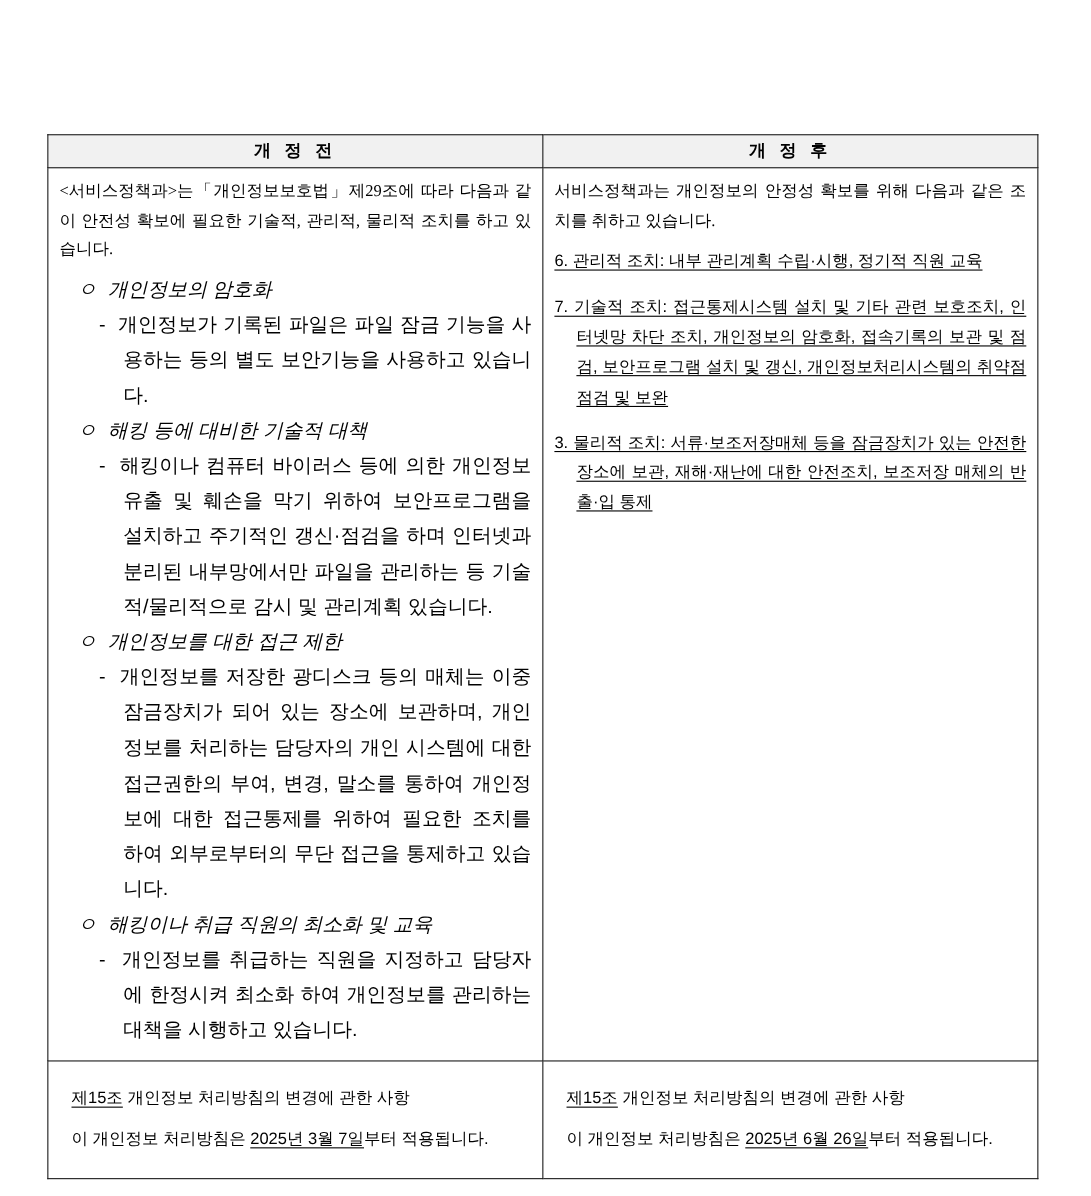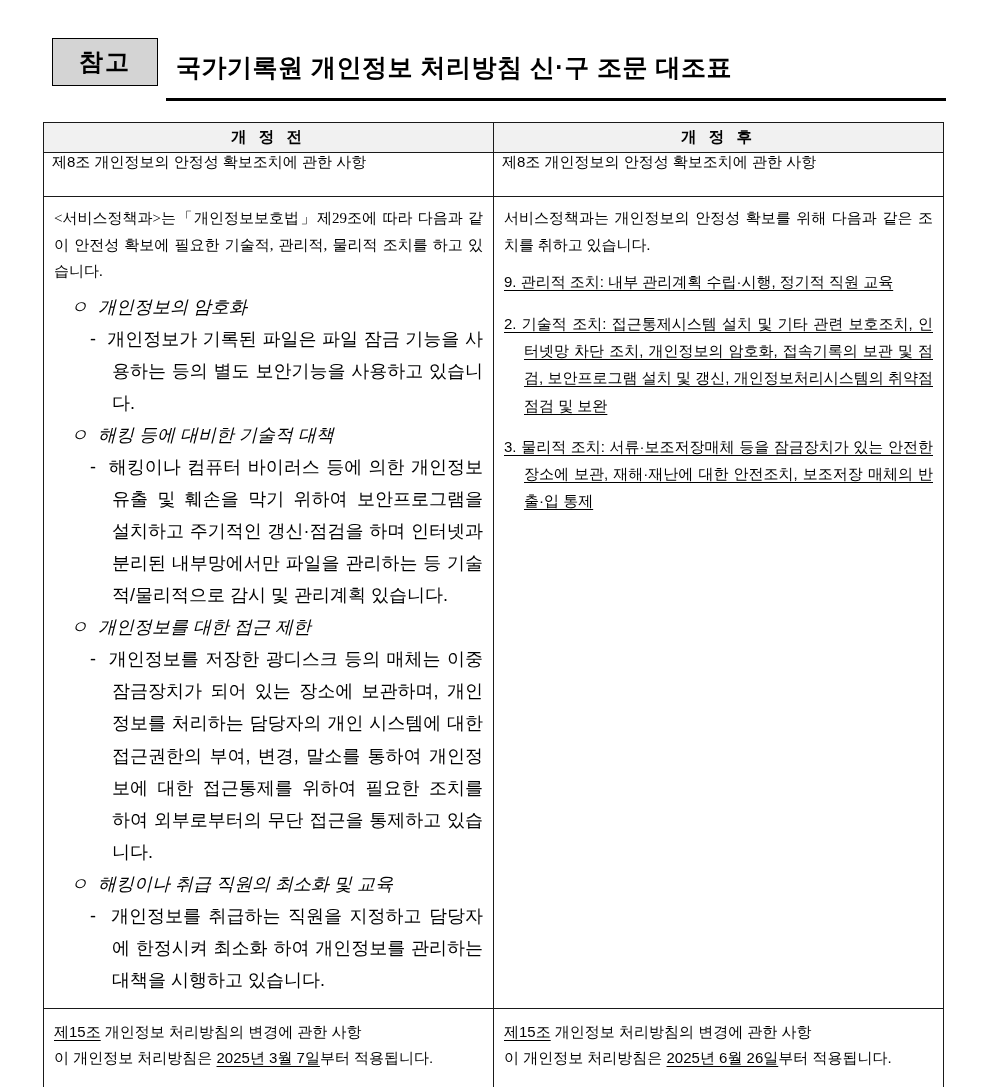--- a/index.html
+++ b/index.html
@@ -108,21 +108,21 @@
     text-align: justify;
     text-justify: inter-character;
     margin: 0 0 2px 0;
     font-family: Liberation Serif, serif;
   }
   .para-tail {
     font-size: 15px;
     line-height: 1.72;
     text-align: justify;
     text-justify: inter-character;
-    margin: 0;
+    margin: 11px;
   }
   .bullet-o {
     font-size: 18px;
     line-height: 1.78;
     margin: 0;
     padding-left: 30px;
     text-indent: -14px;
     font-style: italic;
   }
   .bullet-dash {
@@ -147,67 +147,55 @@
   }
   .num-item:last-child { margin-bottom: 10px; }
   .u { text-decoration: underline; text-underline-offset: 3px; }
   .spacer-8 { height: 8px; }
   .spacer-4 { height: 4px; }
 </style>
 </head>
 <body>
 
 <div class="doc-header">
-  <div class="ref-badge">참고</div>
-  <div class="doc-title-wrap">
-    <div class="doc-title">국가기록원 개인정보 처리방침 신·구 조문 대조표</div>
-  </div>
 </div>
 
 <table class="cmp-table">
   <colgroup>
     <col class="col-l">
       <col class="col-r">
   </colgroup>
   <thead>
     <tr>
       <th>개 정 전</th>
       <th>개 정 후</th>
     </tr>
   </thead>
   <tbody>
 
-    <tr>
-      <td class="art-cell">
-        <div class="inner">제8조 개인정보의 안정성 확보조치에 관한 사항</div>
-      </td>
-      <td class="art-cell">
-        <div class="inner">제8조 개인정보의 안정성 확보조치에 관한 사항</div>
-      </td>
-    </tr>
 
     <tr>
       <td class="body-cell">
         <p class="para">&lt;서비스정책과&gt;는「개인정보보호법」제29조에 따라 다음과 같이 안전성 확보에 필요한 기술적, 관리적, 물리적 조치를 하고 있습니다.</p>
         <div class="spacer-4"></div>
         <p class="bullet-o">ㅇ&nbsp; <span>개인정보의 암호화</span></p>
         <p class="bullet-dash">-&nbsp; <span>개인정보가 기록된 파일은 파일 잠금 기능을 사용하는 등의 별도 보안기능을 사용하고 있습니다.</span></p>
         <p class="bullet-o">ㅇ&nbsp; <span>해킹 등에 대비한 기술적 대책</span></p>
         <p class="bullet-dash">-&nbsp; <span>해킹이나 컴퓨터 바이러스 등에 의한 개인정보 유출 및 훼손을 막기 위하여 보안프로그램을 설치하고 주기적인 갱신·점검을 하며 인터넷과 분리된 내부망에서만 파일을 관리하는 등 기술적/물리적으로 감시 및 관리계획 있습니다.</span></p>
         <p class="bullet-o">ㅇ&nbsp; <span>개인정보를 대한 접근 제한</span></p>
         <p class="bullet-dash">-&nbsp; <span>개인정보를 저장한 광디스크 등의 매체는 이중 잠금장치가 되어 있는 장소에 보관하며, 개인정보를 처리하는 담당자의 개인 시스템에 대한 접근권한의 부여, 변경, 말소를 통하여 개인정보에 대한 접근통제를 위하여 필요한 조치를 하여 외부로부터의 무단 접근을 통제하고 있습니다.</span></p>
         <p class="bullet-o">ㅇ&nbsp; <span>해킹이나 취급 직원의 최소화 및 교육</span></p>
         <p class="bullet-dash">-&nbsp; <span>개인정보를 취급하는 직원을 지정하고 담당자에 한정시켜 최소화 하여 개인정보를 관리하는 대책을 시행하고 있습니다.</span></p>
       </td>
 
       <td class="body-cell">
         <p class="para">서비스정책과는 개인정보의 안정성 확보를 위해 다음과 같은 조치를 취하고 있습니다.</p>
         <div class="spacer-8"></div>
-        <p class="num-item">9. 관리적 조치: 내부 관리계획 수립·시행, 정기적 직원 교육</p>
-        <p class="num-item">2. 기술적 조치: 접근통제시스템 설치 및 기타 관련 보호조치, 인터넷망 차단 조치, 개인정보의 암호화, 접속기록의 보관 및 점검, 보안프로그램 설치 및 갱신, 개인정보처리시스템의 취약점 점검 및 보완</p>
+        <p class="num-item">6. 관리적 조치: 내부 관리계획 수립·시행, 정기적 직원 교육</p>
+        <p class="num-item">7. 기술적 조치: 접근통제시스템 설치 및 기타 관련 보호조치, 인터넷망 차단 조치, 개인정보의 암호화, 접속기록의 보관 및 점검, 보안프로그램 설치 및 갱신, 개인정보처리시스템의 취약점 점검 및 보완</p>
         <p class="num-item">3. 물리적 조치: 서류·보조저장매체 등을 잠금장치가 있는 안전한 장소에 보관, 재해·재난에 대한 안전조치, 보조저장 매체의 반출·입 통제</p>
       </td>
     </tr>
 
     <tr>
       <td class="tail-cell">
         <p class="para-tail"><span class="u">제15조</span><span> 개인정보 처리방침의 변경에 관한 사항</span></p>
         <p class="para-tail"><span>이 개인정보 처리방침은 </span><span class="u">2025년 3월 7일</span><span>부터 적용됩니다.</span></p>
       </td>
       <td class="tail-cell">

